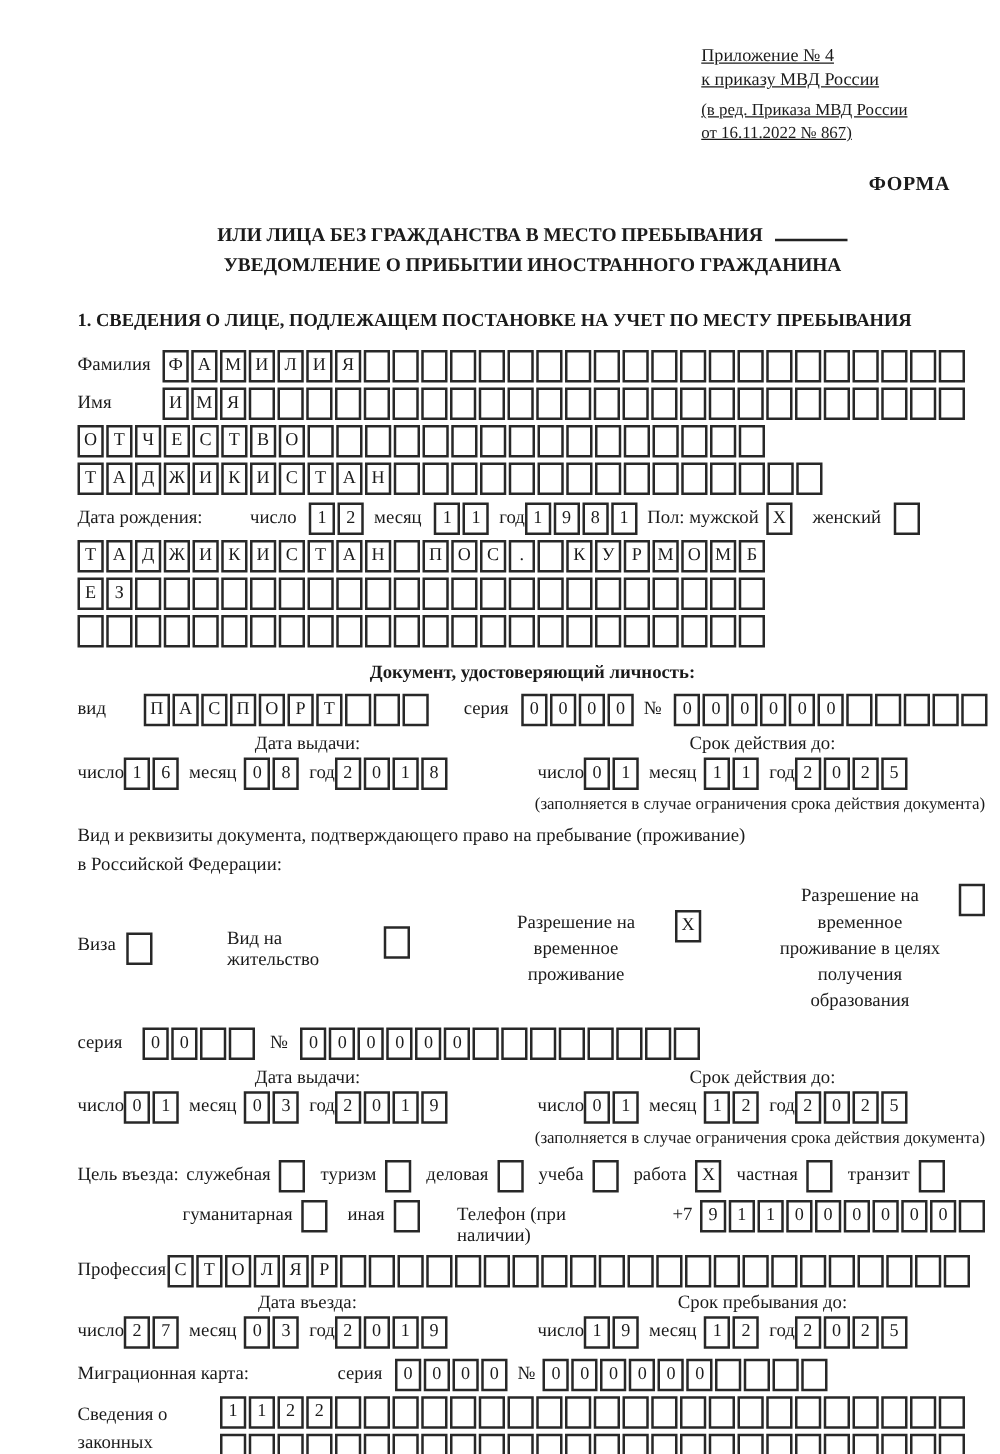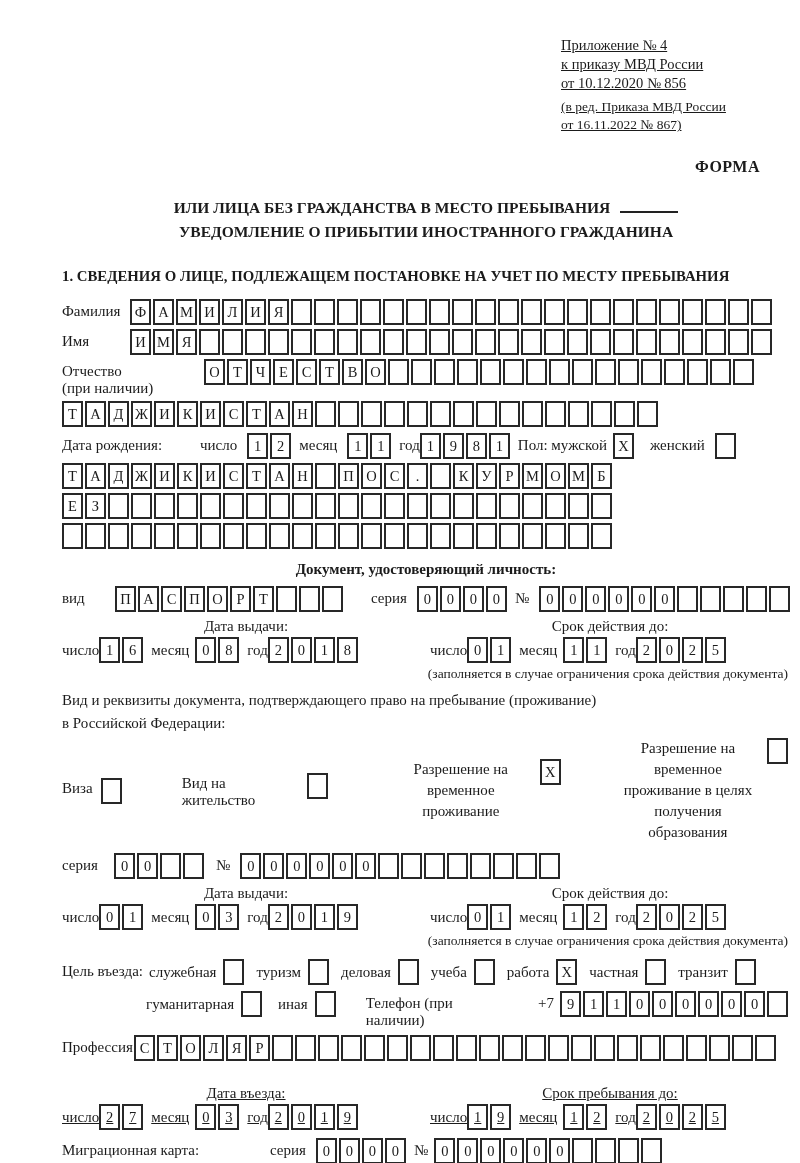--- a/index.html
+++ b/index.html
@@ -57,21 +57,20 @@
 </style>
 </head>
 <body>
 
 <div class="page">
 
   <div class="hdr-wrap">
     <div class="hdr">
       <div>Приложение № 4</div>
       <div>к приказу МВД России</div>
-      <div>от 10.12.2020 № 856</div>
       <div class="ed">
         <div>(в ред. Приказа МВД России</div>
         <div>от 16.11.2022 № 867)</div>
       </div>
     </div>
   </div>
   <div class="forma">ФОРМА</div>
 
   <div class="title">
     <div><span>ИЛИ ЛИЦА БЕЗ ГРАЖДАНСТВА В МЕСТО ПРЕБЫВАНИЯ</span><span class="t-underline"></span></div>
@@ -142,24 +141,20 @@
         <span class="box"></span>
         <span class="box"></span>
         <span class="box"></span>
         <span class="box"></span>
         <span class="box"></span>
         <span class="box"></span>
       </span>
   </div>
 
   <div class="frow">
-    <span class="flabel lw-pat">
-      <span>Отчество</span><br>
-      <span>(при наличии)</span>
-    </span>
     <span class="boxes">
         <span class="box">О</span>
         <span class="box">Т</span>
         <span class="box">Ч</span>
         <span class="box">Е</span>
         <span class="box">С</span>
         <span class="box">Т</span>
         <span class="box">В</span>
         <span class="box">О</span>
         <span class="box"></span>
@@ -625,21 +620,21 @@
         <span class="box"></span>
         <span class="box"></span>
         <span class="box"></span>
         <span class="box"></span>
         <span class="box"></span>
         <span class="box"></span>
         <span class="box"></span>
       </span>
   </div>
 
-  <div class="dgrid" style="margin-top:24px;text-decoration:underline;">
+  <div class="dgrid" style="margin-top:4px;">
     <div class="dcol-l">
       <div class="dtitle">Дата въезда:</div>
       <div class="dline">
         <span>число</span>
         <span class="boxes">
             <span class="box">2</span>
             <span class="box">7</span>
           </span>
         <span class="gap6">месяц</span>
         <span class="boxes gap6">

